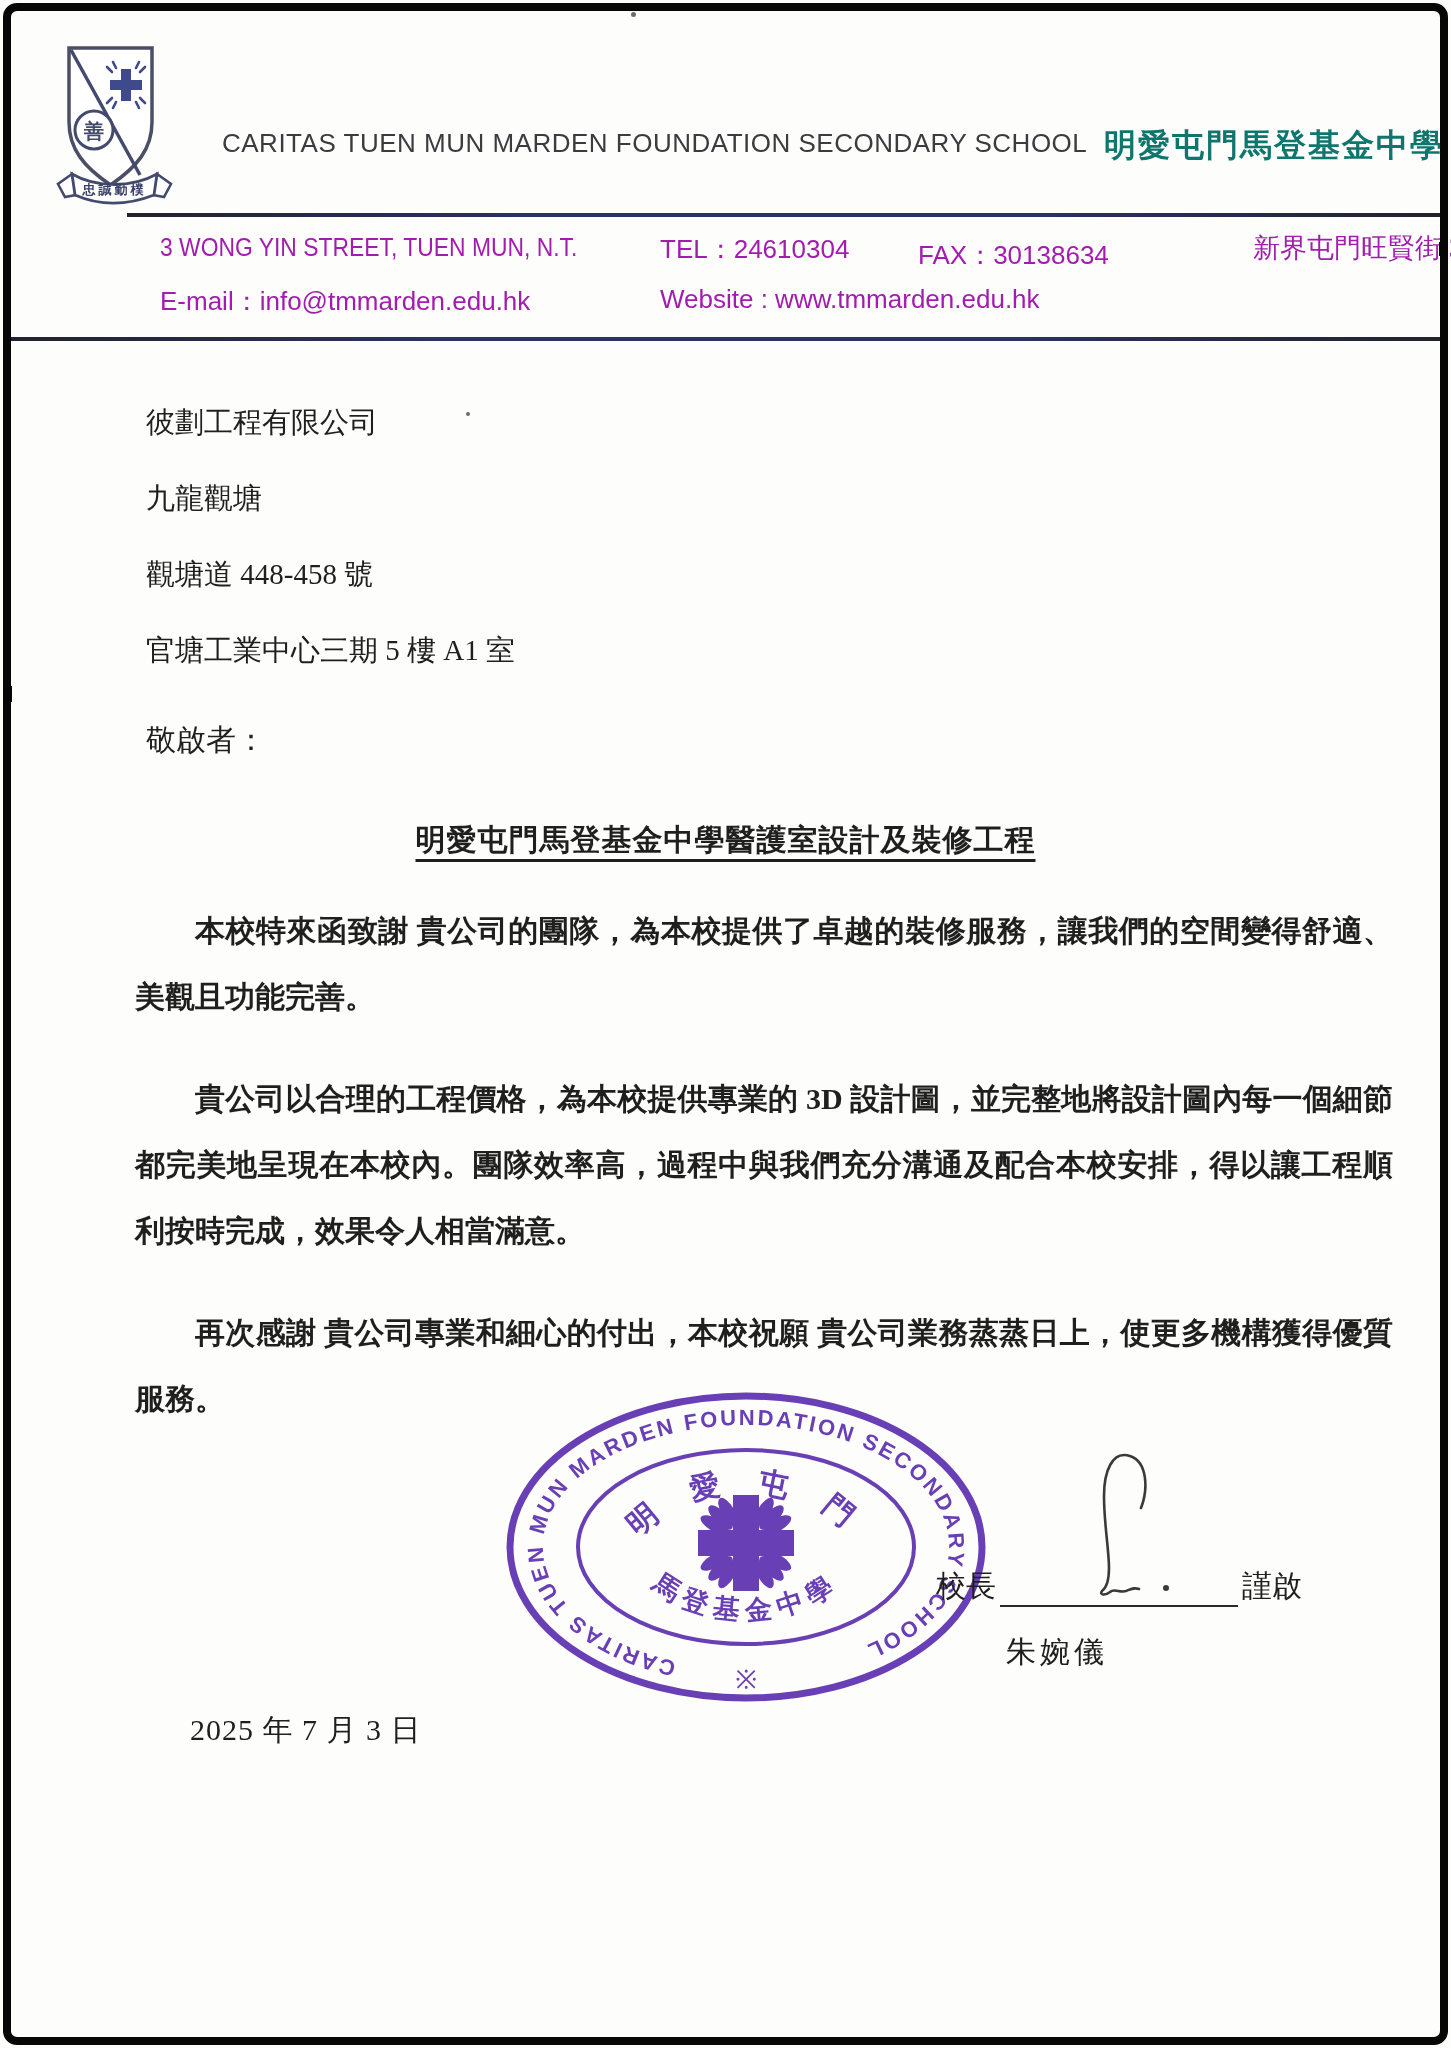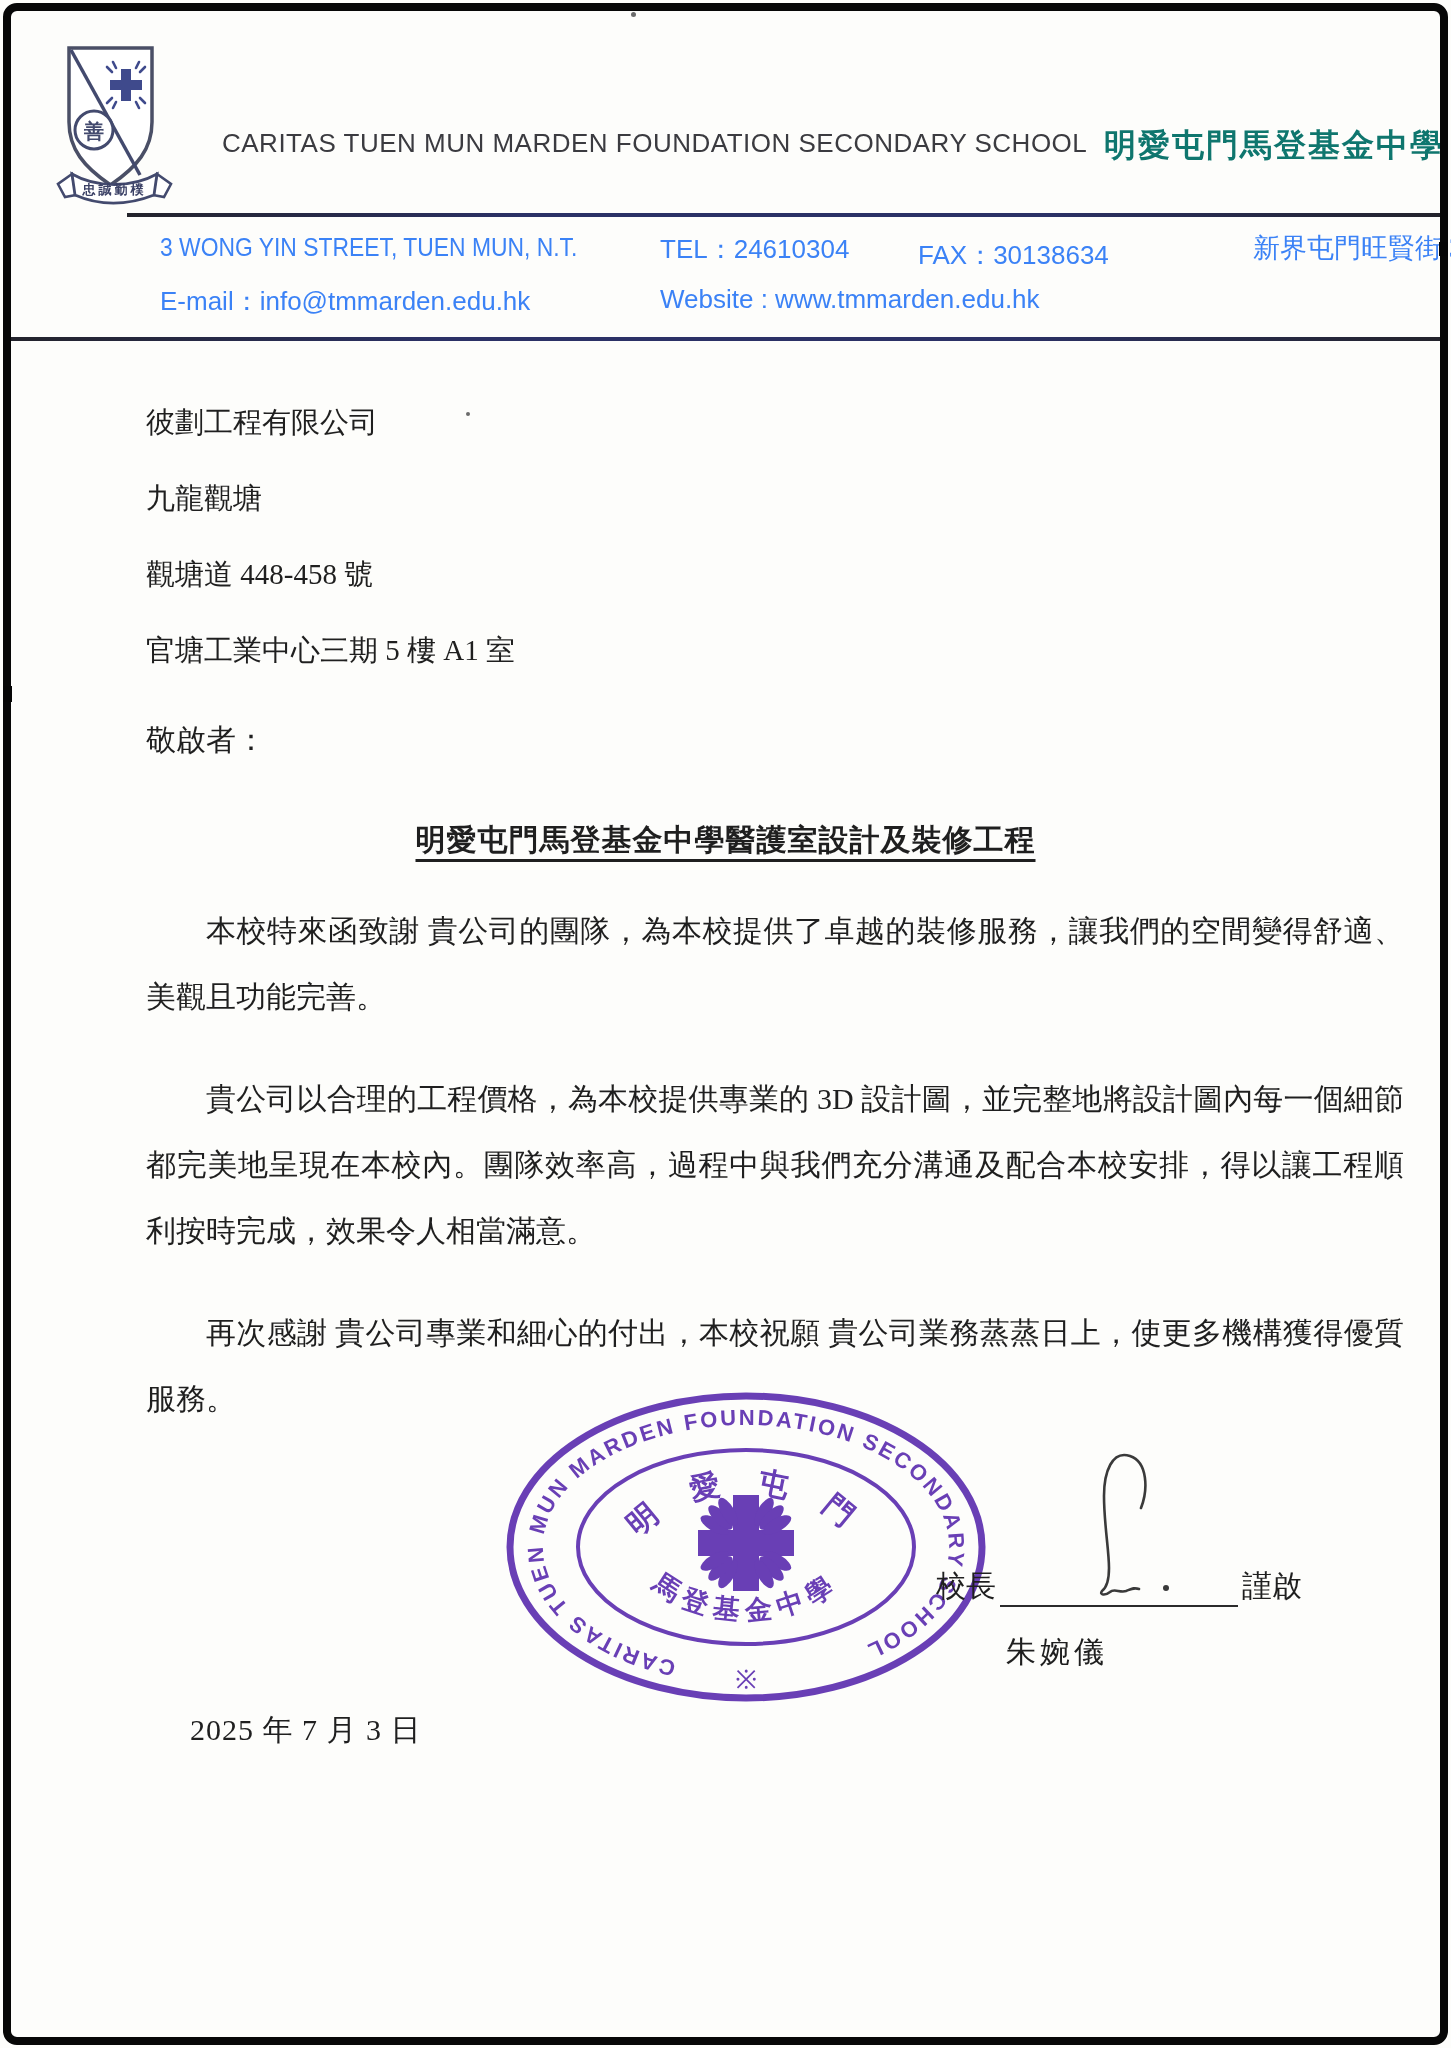--- a/index.html
+++ b/index.html
@@ -9,32 +9,32 @@
 
   
   .logo{position:absolute;left:56px;top:38px;width:120px;height:168px;}
   .name-row{position:absolute;left:222px;top:128px;width:1222px;white-space:nowrap;}
   .name-en{font-family:"Liberation Sans","DejaVu Sans",sans-serif;font-size:26px;color:#3b3b40;
            letter-spacing:.5px;display:inline-block;}
   .name-zh{position:absolute;right:0;top:-4px;font-size:32px;font-weight:bold;color:#0f766e;letter-spacing:2px;}
   .rule{position:absolute;height:4px;background:linear-gradient(90deg,#23232b,#2b3166 30%,#2b3166 70%,#23232b);}
   .rule-top{top:213px;left:127px;right:10px;}
   .rule-bottom{top:337px;left:11px;right:11px;}
-  .contact{position:absolute;font-family:"Liberation Sans","DejaVu Sans",sans-serif;font-size:26px;color:#3b82f6;white-space:nowrap;}
+  .contact{position:absolute;font-family:"Liberation Sans","DejaVu Sans",sans-serif;font-size:26px;color:#a21caf;white-space:nowrap;}
   .cond{display:inline-block;transform:scaleX(.88);transform-origin:0 50%;}
   .zh-contact{font-family:"Liberation Serif","DejaVu Serif",serif;font-size:27px;margin-left:48px;}
 
   
   .recipient{position:absolute;left:146px;top:384px;font-size:29px;line-height:76px;white-space:nowrap;}
   .salutation{position:absolute;left:146px;top:720px;font-size:30px;}
   .subject{position:absolute;left:0;top:820px;width:100%;text-align:center;font-size:30px;font-weight:bold;
            letter-spacing:1px;}
   .subject span{text-decoration:underline;text-decoration-thickness:2.5px;text-underline-offset:9px;}
-  .bodytext{position:absolute;left:146px;top:898px;width:1258px;font-size:30px;line-height:66px;
-            text-align:justify;}
+  .bodytext{position:absolute;left:135px;top:898px;width:1258px;font-size:30px;line-height:66px;
+            text-align:justify;font-weight:bold;}
   .bodytext p{margin:0 0 36px 0;text-indent:2em;}
 
   
   .closing-row{position:absolute;left:936px;top:1566px;display:flex;align-items:flex-end;font-size:30px;white-space:nowrap;}
   .sig-line{display:inline-block;width:238px;border-bottom:2.5px solid #2b2b2b;height:38px;margin:0 4px;}
   .signature{position:absolute;left:1078px;top:1450px;width:115px;height:160px;}
   .signer{position:absolute;left:1006px;top:1632px;width:240px;font-size:30px;letter-spacing:4px;}
   .dateline{position:absolute;left:190px;top:1710px;font-size:30px;letter-spacing:1px;}
 
   

